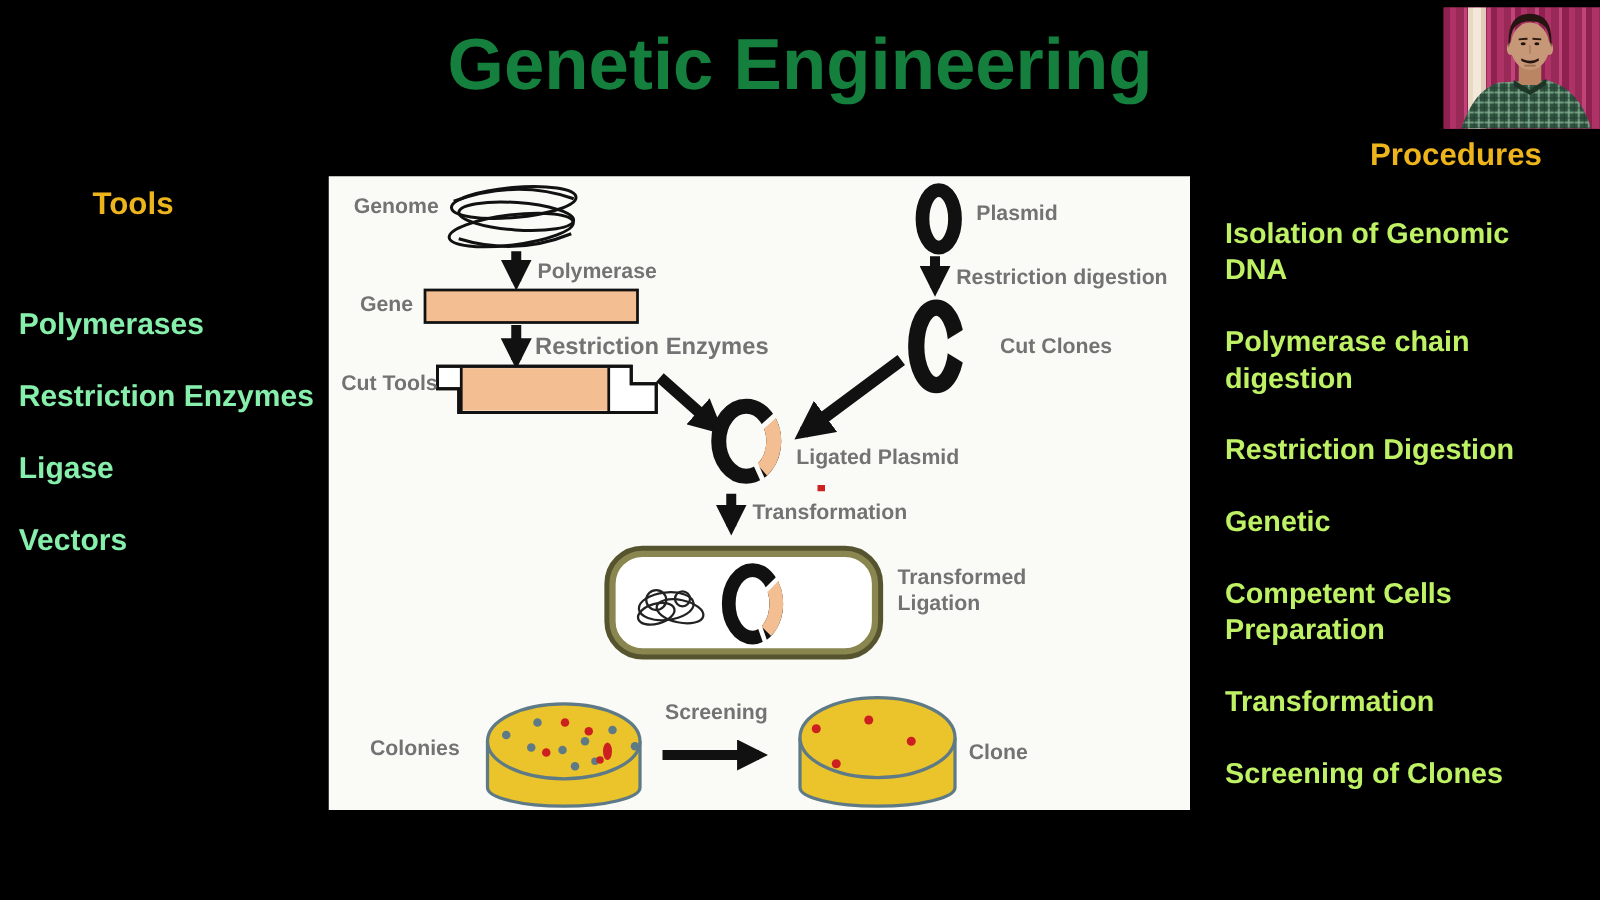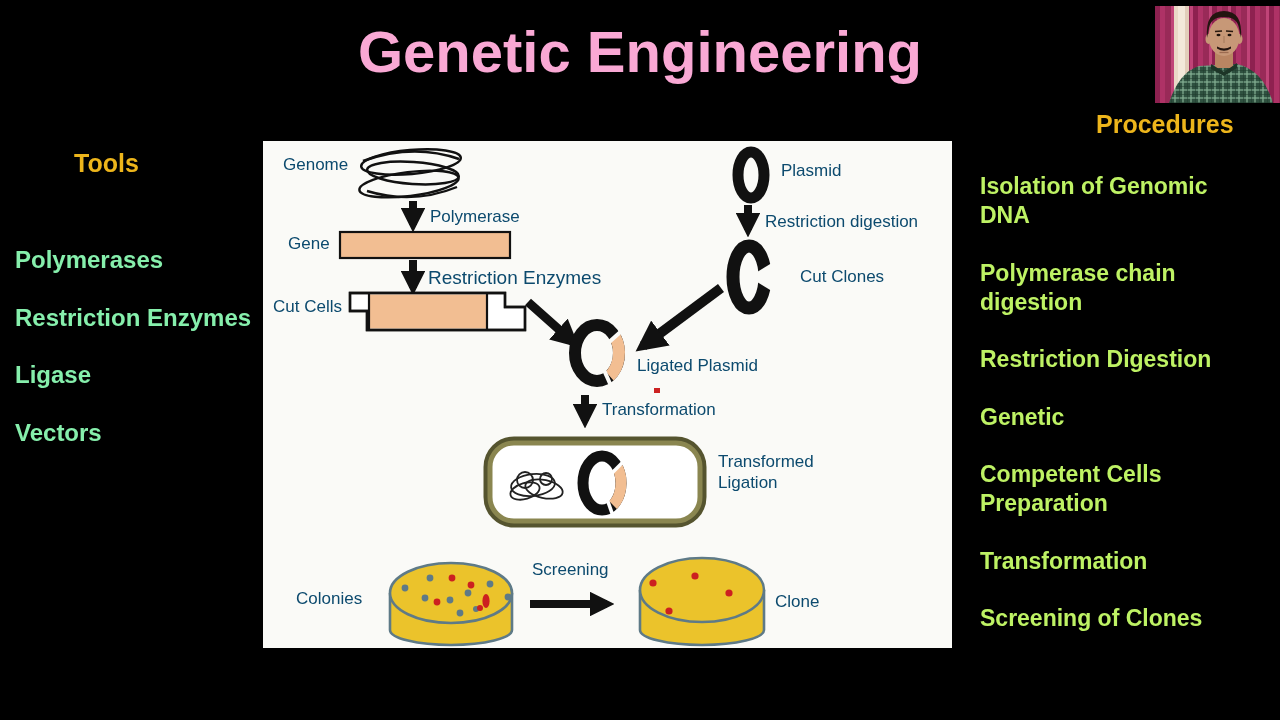--- a/index.html
+++ b/index.html
@@ -4,21 +4,21 @@
 <style>
   html,body{margin:0;padding:0;background:#000;}
   *{box-sizing:border-box;}
   #stage{
     position:relative;width:1280px;height:720px;background:#000;overflow:hidden;
     font-family:"Liberation Sans",sans-serif;
   }
   
   .page-title{
     position:absolute;left:0;top:18px;width:1280px;text-align:center;
-    font-size:58px;font-weight:700;color:#f9a8d4;letter-spacing:0px;
+    font-size:58px;font-weight:700;color:#15803d;letter-spacing:0px;
   }
   .side-heading{position:absolute;font-size:25px;font-weight:700;color:#EDB51B;}
   .tools-item{position:absolute;left:15px;font-size:24px;font-weight:700;color:#86efac;}
   .proc-item{position:absolute;left:980px;width:252px;font-size:23px;font-weight:700;
     color:#bef264;line-height:1.27;}
   
   .webcam{
     position:absolute;left:1155px;top:6px;width:125px;height:97px;overflow:hidden;
     background-color:#9B2A58;
     background-image:
@@ -26,21 +26,21 @@
         #E2CDBA 30px 34px, rgba(0,0,0,0) 34px),
       repeating-linear-gradient(90deg, #8E2150 0 5px, #AE3266 5px 10px, #992A58 10px 16px,
         #C04478 16px 19px);
   }
   .webcam svg{position:absolute;left:0;top:0;}
   
   .diagram-panel{
     position:absolute;left:263px;top:141px;width:689px;height:507px;background:#FAFAF7;
   }
   .diagram-panel svg.shapes{position:absolute;left:0;top:0;width:689px;height:507px;}
-  .lbl{position:absolute;color:#0c4a6e;font-size:17px;font-weight:400;white-space:nowrap;}
+  .lbl{position:absolute;color:#737373;font-size:17px;font-weight:700;white-space:nowrap;}
   .lbl.big{font-size:19px;}
   .pre{white-space:pre-line;line-height:1.25;}
   .red-mark{position:absolute;left:391px;top:247px;width:6px;height:5px;background:#C22;}
 </style>
 </head>
 <body>
 
 <div id="stage">
 
   <div class="page-title">Genetic Engineering</div>
@@ -197,21 +197,21 @@
           <circle cx="466" cy="452" r="3.6"></circle>
             <circle cx="406" cy="470" r="3.6"></circle>
         </g>
       </g>
     </svg>
 
     <span class="lbl" style="left:20px;top:14px">Genome</span>
     <span class="lbl" style="left:167px;top:66px">Polymerase</span>
     <span class="lbl" style="left:25px;top:93px">Gene</span>
     <span class="lbl big" style="left:165px;top:126px">Restriction Enzymes</span>
-    <span class="lbl" style="left:10px;top:156px">Cut Cells</span>
+    <span class="lbl" style="left:10px;top:156px">Cut Tools</span>
     <span class="lbl" style="left:518px;top:20px">Plasmid</span>
     <span class="lbl" style="left:502px;top:71px">Restriction digestion</span>
     <span class="lbl" style="left:537px;top:126px">Cut Clones</span>
     <span class="lbl" style="left:374px;top:215px">Ligated Plasmid</span>
     <span class="lbl" style="left:339px;top:259px">Transformation</span>
     <span class="lbl pre" style="left:455px;top:310px">Transformed
 Ligation</span>
     <span class="lbl" style="left:33px;top:448px">Colonies</span>
     <span class="lbl" style="left:269px;top:419px">Screening</span>
     <span class="lbl" style="left:512px;top:451px">Clone</span>

